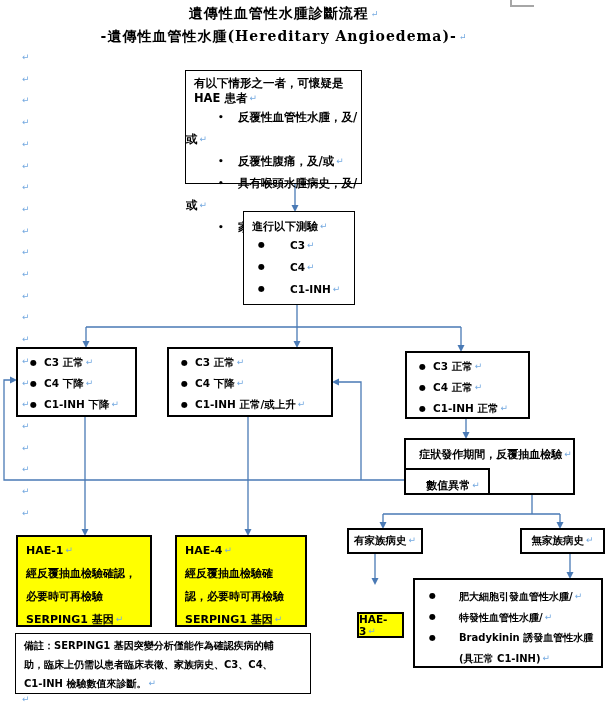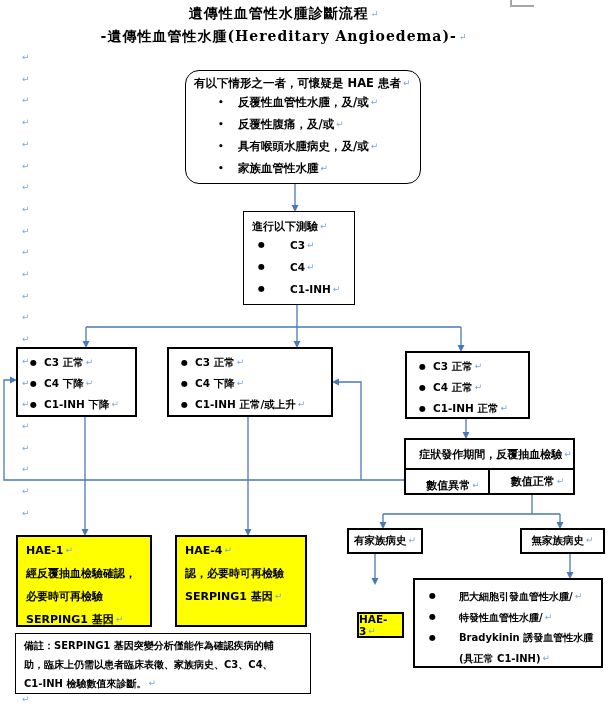--- a/index.html
+++ b/index.html
@@ -82,21 +82,21 @@
       <path d="M339 378.5 L339 385.5 L332 382 Z"></path>
       <path d="M81.5 529 L88.5 529 L85 536 Z"></path>
       <path d="M244.5 529 L251.5 529 L248 536 Z"></path>
       <path d="M379.5 522 L386.5 522 L383 529 Z"></path>
       <path d="M556.5 522 L563.5 522 L560 529 Z"></path>
       <path d="M371.5 578 L378.5 578 L375 585 Z"></path>
       <path d="M566.5 572 L573.5 572 L570 579 Z"></path>
     </g>
   </svg>
 
-  <div class="box thin" style="left:185px;top:70px;width:236px;height:114px;border-radius:14px;">
+  <div class="box thin" style="left:185px;top:70px;width:177px;height:114px;">
     <div class="hdr"><span>有以下情形之一者，可懷疑是 HAE 患者</span><span class="ret">↵</span></div>
     <div class="li"><span class="b" style="left:32px;font-size:9px;">•</span><span style="margin-left:52px;">反覆性血管性水腫，及/或</span><span class="ret">↵</span></div>
     <div class="li"><span class="b" style="left:32px;font-size:9px;">•</span><span style="margin-left:52px;">反覆性腹痛，及/或</span><span class="ret">↵</span></div>
     <div class="li"><span class="b" style="left:32px;font-size:9px;">•</span><span style="margin-left:52px;">具有喉頭水腫病史，及/或</span><span class="ret">↵</span></div>
     <div class="li"><span class="b" style="left:32px;font-size:9px;">•</span><span style="margin-left:52px;">家族血管性水腫</span><span class="ret">↵</span></div>
   </div>
 
   <div class="box thin" style="left:243px;top:211px;width:112px;height:94px;">
     <div class="hdr" style="font-size:11px;padding-top:7px;"><span>進行以下測驗</span><span class="ret">↵</span></div>
     <div class="li" style="font-size:10.5px;"><span class="b" style="left:14px;font-size:8px;">●</span><span style="margin-left:46px;">C3</span><span class="ret">↵</span></div>
@@ -122,41 +122,39 @@
     <div class="li"><span class="b">●</span><span class="t">C1-INH  正常</span><span class="ret">↵</span></div>
   </div>
 
   <div class="box" style="left:404px;top:438px;width:171px;height:57px;">
     <div class="cell centerv" style="left:0;top:0;width:167px;height:28px;">
         <span><span>症狀發作期間，反覆抽血檢驗</span><span class="ret">↵</span></span>
       </div>
     <div class="cell centerv" style="left:0;top:28px;width:84px;height:25px;border-top:2px solid var(--border);border-right:2px solid var(--border);align-items:flex-end;">
         <span><span>數值異常</span><span class="ret">↵</span></span>
       </div>
-    <div class="cell centerv" style="left:84px;top:28px;width:83px;height:25px;border-top:2px solid var(--border);">
-        <span><span>數值正常</span><span class="ret">↵</span></span>
-      </div>
   </div>
 
   <div class="box centerv" style="left:347px;top:528px;width:76px;height:26px;font-size:10.5px;">
     <span><span>有家族病史</span><span class="ret">↵</span></span>
   </div>
   <div class="box centerv" style="left:520px;top:528px;width:85px;height:26px;font-size:10.5px;font-family:Liberation Serif, serif;">
     <span><span>無家族病史</span><span class="ret">↵</span></span>
   </div>
 
   <div class="box yellow" style="left:16px;top:535px;width:136px;height:92px;font-size:11px;line-height:23px;padding:2px 0 0 8px;">
     <div><span>HAE-1</span><span class="ret">↵</span></div>
     <div>經反覆抽血檢驗確認，</div>
     <div>必要時可再檢驗</div>
     <div><span>SERPING1 基因</span><span class="ret">↵</span></div>
   </div>
 
   <div class="box yellow" style="left:175px;top:535px;width:132px;height:92px;font-size:11px;line-height:23px;padding:2px 0 0 8px;">
     <div><span>HAE-4</span><span class="ret">↵</span></div>
+    <div>經反覆抽血檢驗確</div>
     <div>認，必要時可再檢驗</div>
     <div><span>SERPING1 基因</span><span class="ret">↵</span></div>
   </div>
 
   <div class="box yellow centerv" style="left:357px;top:612px;width:47px;height:26px;font-size:10.5px;">
     <span><span>HAE-3</span><span class="ret">↵</span></span>
   </div>
 
   <div class="box" style="left:413px;top:578px;width:190px;height:90px;padding-top:6px;">
     <div class="li" style="font-size:10px;line-height:20px;padding-left:44px;padding-right:6px;"><span class="b" style="left:14px;font-size:8px;">●</span><span>肥大細胞引發血管性水腫/</span><span class="ret">↵</span></div>

